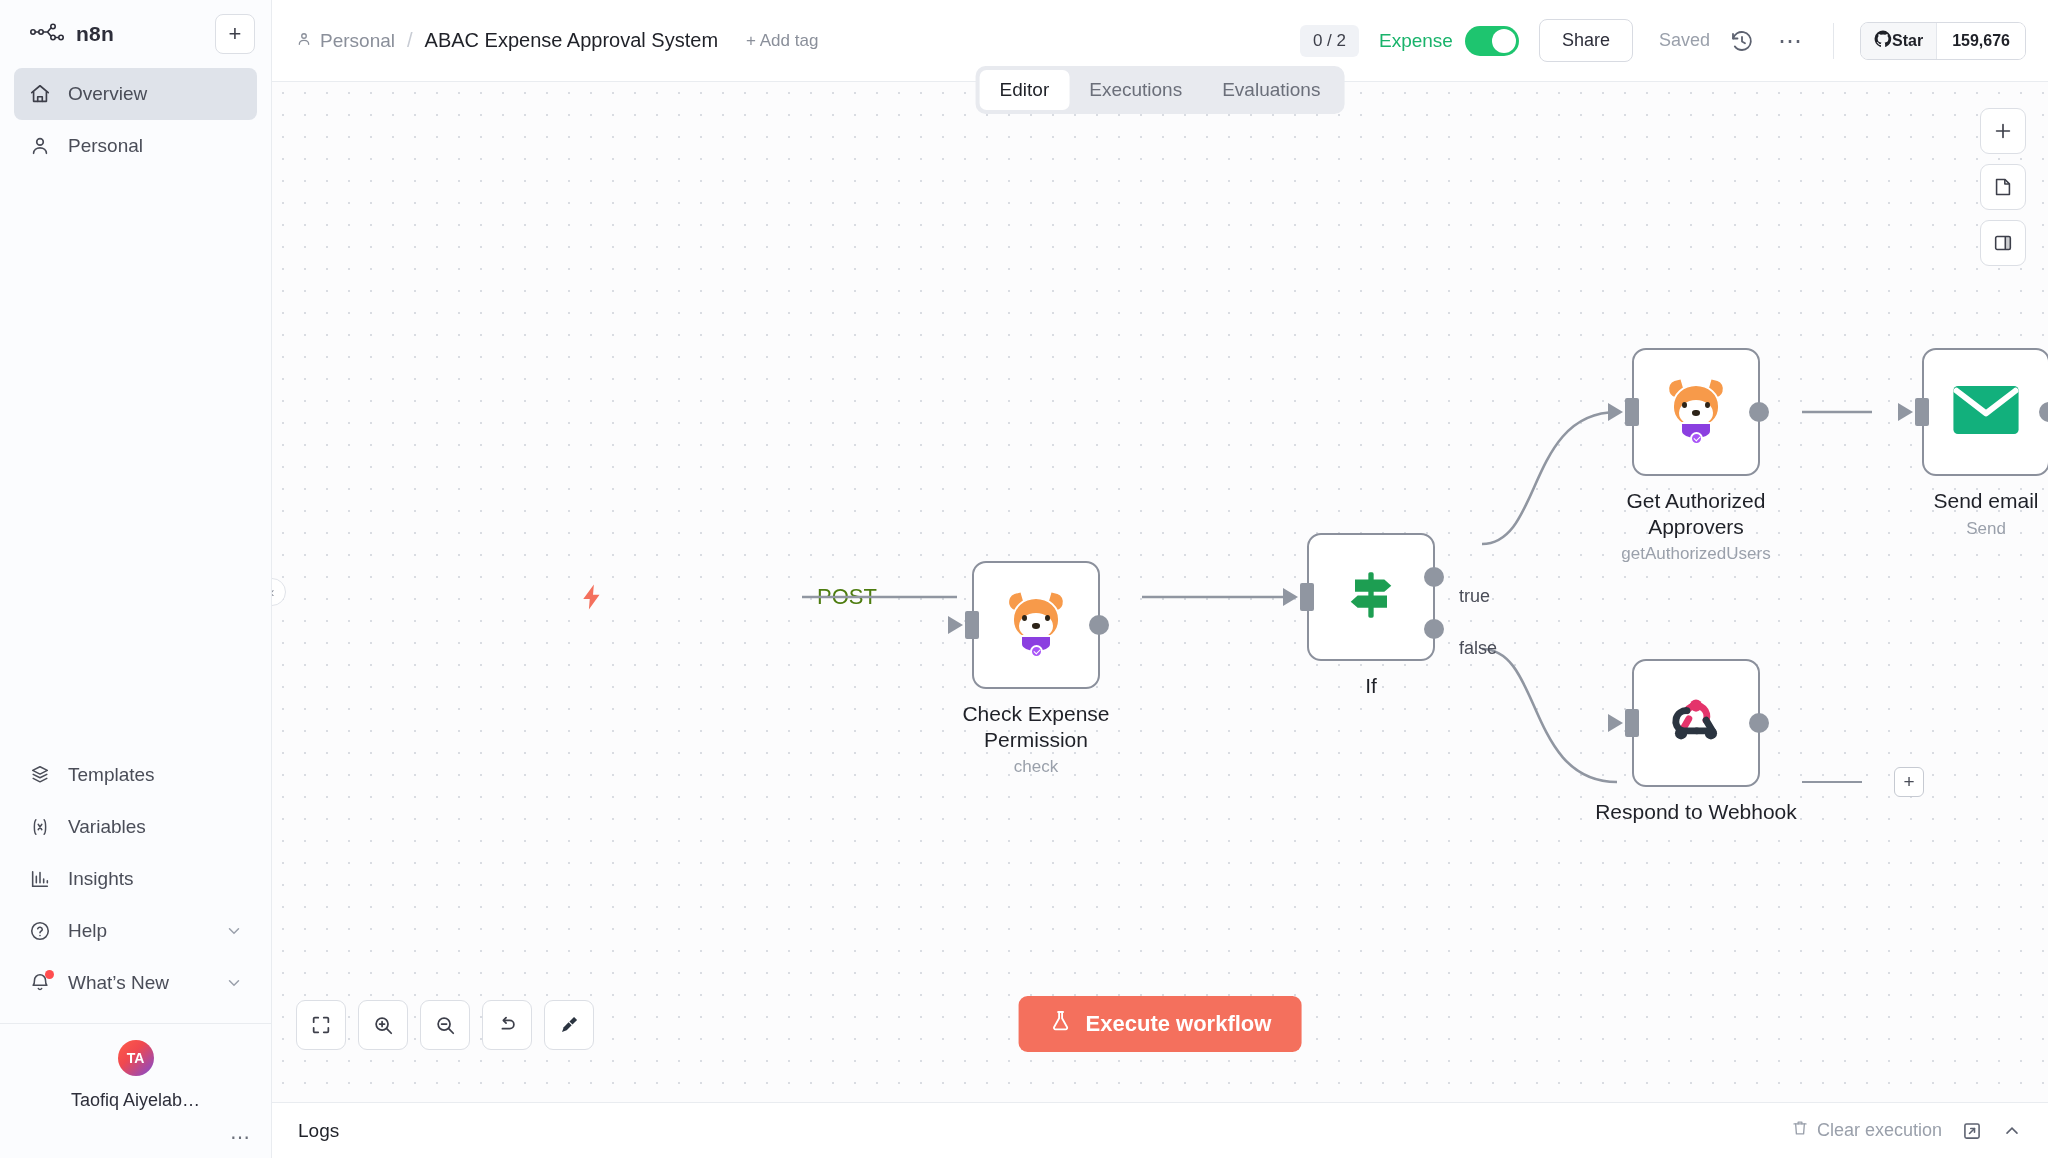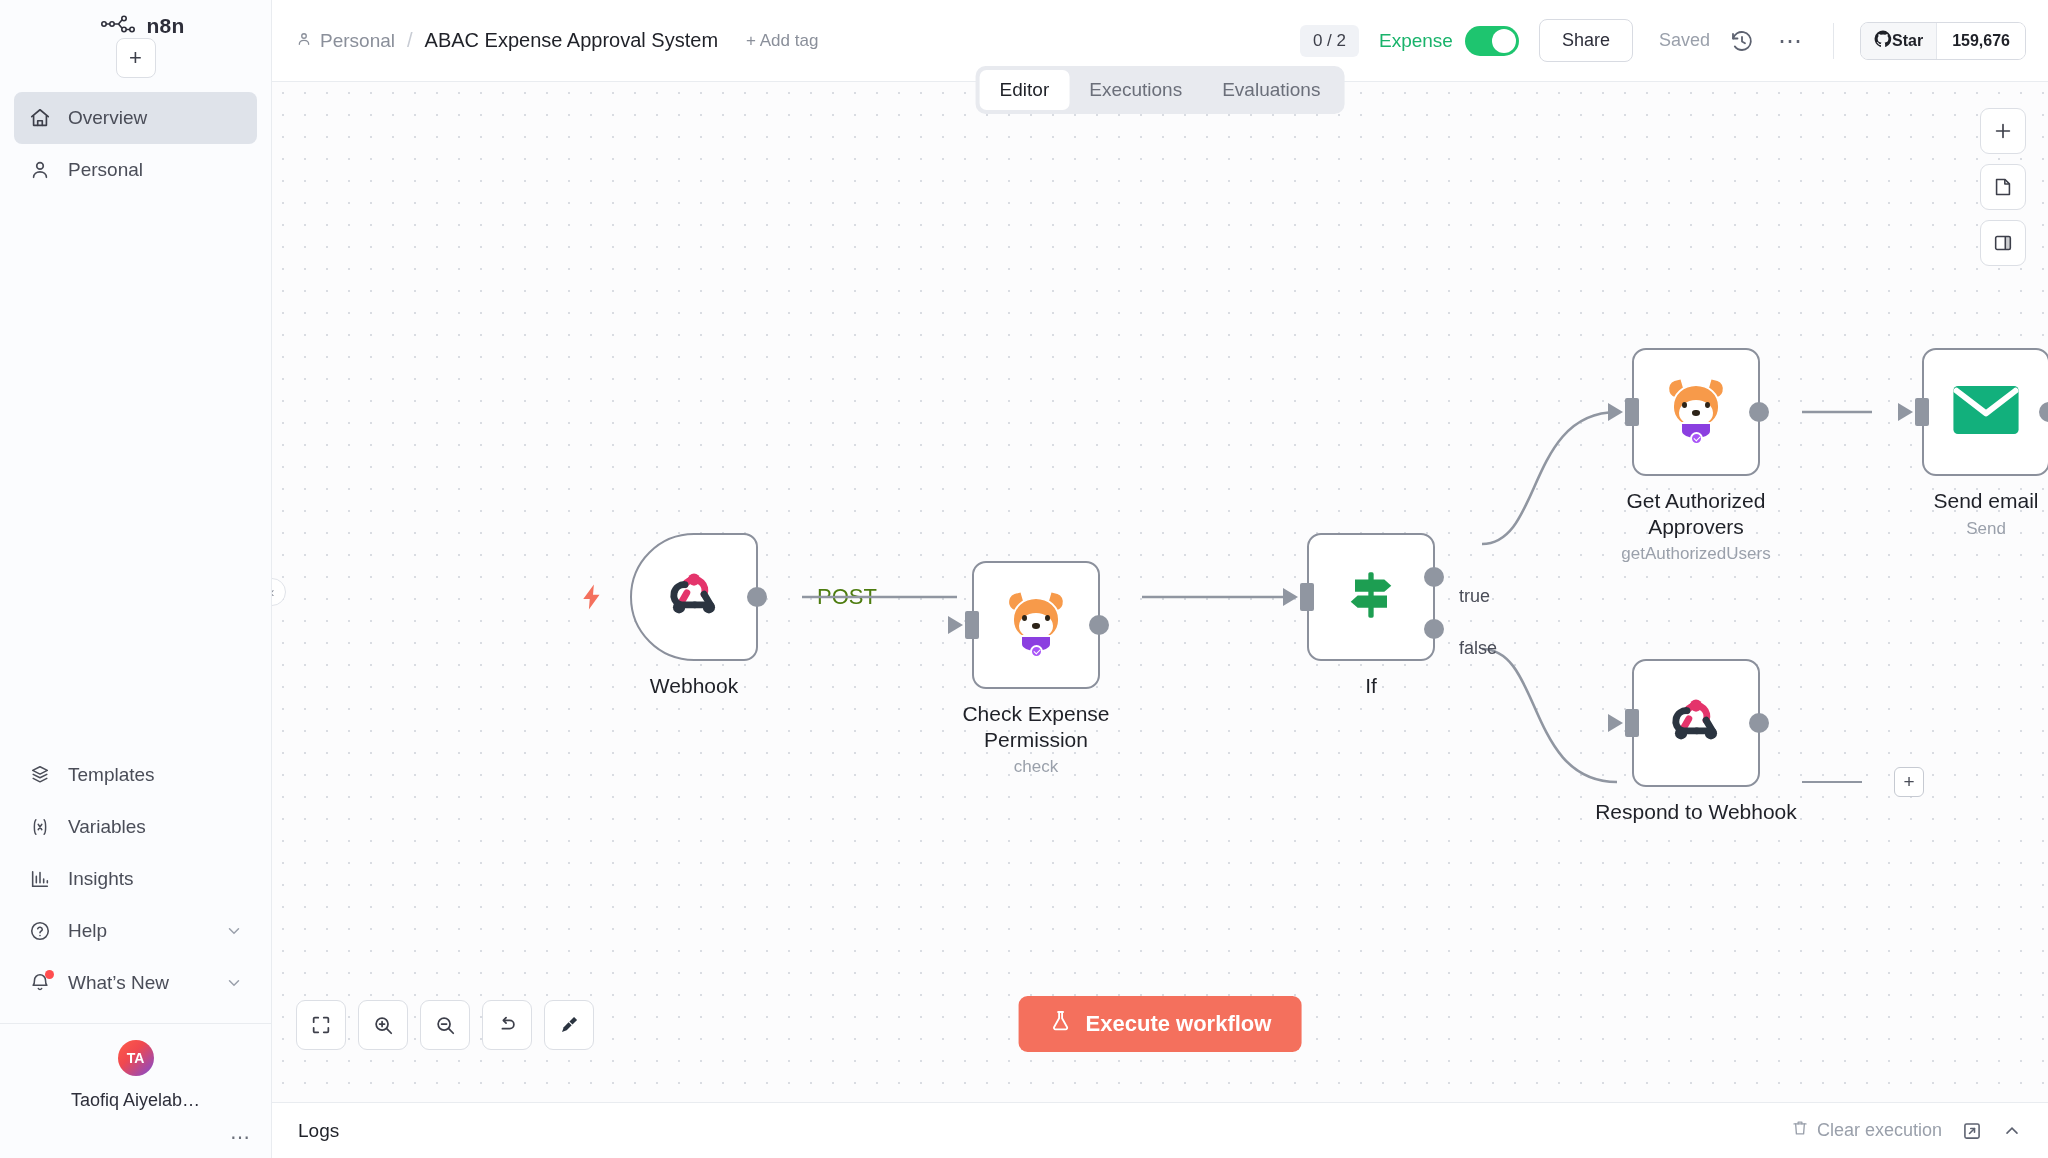--- a/index.html
+++ b/index.html
@@ -12,21 +12,21 @@
 
   
   .sidebar {
     width: 272px; height: 100%;
     background: #fbfcfe;
     border-right: 1px solid #e9ecf0;
     display: flex; flex-direction: column;
     padding: 0;
     position: relative; z-index: 30;
   }
-  .sb-top { padding: 14px 16px 4px 16px; display: flex; align-items: center; justify-content: space-between; flex-direction: column; }
+  .sb-top { padding: 14px 16px 4px 16px; display: flex; align-items: center; justify-content: space-between; }
   .brand { display: flex; align-items: center; gap: 10px; padding-left: 14px; }
   .brand-name { font-size: 21px; font-weight: 700; color: #2d2e3a; letter-spacing: .2px; }
   .add-btn {
     width: 40px; height: 40px; border: 1px solid #dcdfe5; border-radius: 8px;
     background: #fff; display: flex; align-items: center; justify-content: center;
     color: #3d3f4a; font-size: 22px; line-height: 1; cursor: pointer;
   }
   .sb-nav { padding: 10px 14px 0 14px; }
   .sb-item {
     display: flex; align-items: center; gap: 16px;
@@ -393,40 +393,20 @@
 
         <path d="M1530 700 L1590 700" stroke="#9096a1" stroke-width="2.2" fill="none"></path>
       </svg>
 
       <span class="bolt" style="left:305px; top:498px;">
         <svg width="30" height="34" viewBox="0 0 24 24" fill="#f4705d">
             <path d="M13.5 2L5 13.5h5.2L9.5 22 18 10.2h-5.2L13.5 2z"></path>
           </svg>
       </span>
 
-      <div class="node-wrap" style="left:358px; top:451px;">
-        <div class="node-box trigger">
-          <span>
-            <svg width="64" height="64" viewBox="0 0 24 24" fill="none" stroke-width="2.6" stroke-linecap="round">
-              <path d="M9.3 11.2l-2.6 4.5" stroke="#e4346b"></path>
-              <path d="M10.4 6.6a4 4 0 015.4 5.1" stroke="#e4346b"></path>
-              <path d="M8.6 8.1a4 4 0 011.8-1.5" stroke="#e4346b"></path>
-              <path d="M8.6 8.1A4 4 0 006.7 15.7" stroke="#2b3440"></path>
-              <path d="M15.8 11.7l2.5 4.2" stroke="#2b3440"></path>
-              <path d="M6.7 15.7h5.6" stroke="#2b3440"></path>
-              <circle cx="6.4" cy="16.6" r="2.3" fill="#2b3440" stroke="none"></circle>
-              <circle cx="17.6" cy="16.6" r="2.3" fill="#2b3440" stroke="none"></circle>
-              <circle cx="12" cy="6.2" r="2.3" fill="#e4346b" stroke="none"></circle>
-              <path d="M12.3 15.7h5" stroke="#2b3440"></path>
-            </svg>
-          </span>
-          <span class="port-out"></span>
-        </div>
-        <div class="node-label">Webhook</div>
-      </div>
       <span class="edge-label" style="left:540px; top:502px;">POST</span>
 
       <div class="node-wrap" style="left:700px; top:451px;margin-top:28px;">
         <div class="node-box">
           <span class="port-arrow"></span>
           <span class="port-in"></span>
           <span class="shiba">
             <span class="ear-l"></span>
               <span class="ear-r"></span>
               <span class="head"></span>

